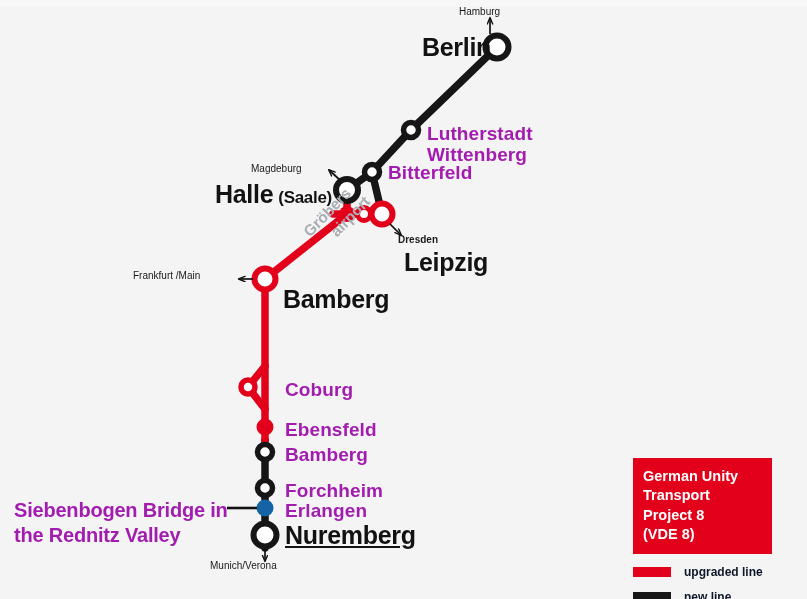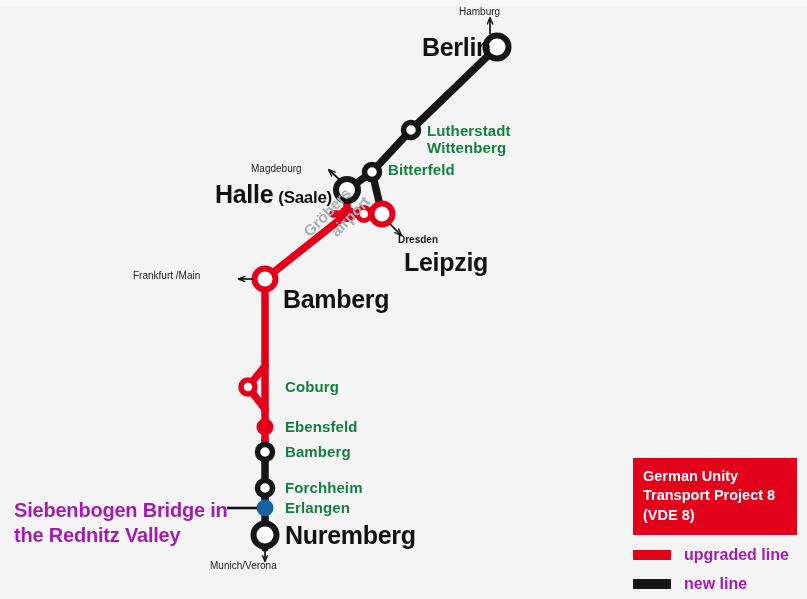--- a/index.html
+++ b/index.html
@@ -40,22 +40,22 @@
     letter-spacing: -0.3px;
   }
   .major .sub {
     font-size: 17px;
     font-weight: bold;
   }
 
   
   .minor {
     font-weight: bold;
-    font-size: 15px;
-    color: #15803d;
+    font-size: 19px;
+    color: #a21caf;
     letter-spacing: 0.1px;
   }
 
   
   .plain {
     font-weight: normal;
     font-size: 10px;
     color: #1a1a1a;
   }
 
@@ -76,21 +76,21 @@
     transform-origin: 0 0;
   }
 
   
   #legend {
     position: absolute;
     left: 633px;
     top: 458px;
   }
   #legend-title-box {
-    width: 164px;
+    width: 139px;
     background: #e2001a;
     color: #ffffff;
     font-weight: bold;
     font-size: 14.5px;
     line-height: 1.33;
     padding: 9px 10px 10px 10px;
     box-sizing: border-box;
   }
   .legend-row {
     display: flex;
@@ -100,22 +100,22 @@
   .legend-swatch {
     width: 38px;
     height: 10px;
     flex: 0 0 auto;
   }
   .legend-swatch.upgraded { background: #e2001a; }
   .legend-swatch.new { background: #161616; }
   .legend-text {
     margin-left: 13px;
     font-weight: bold;
-    font-size: 16px;
-    color: #a21caf;
+    font-size: 12px;
+    color: #0f172a;
   }
   .topband {
     position: absolute;
     left: 0; top: 0;
     width: 807px; height: 7px;
     background: #f7f7f7;
   }
 </style>
 </head>
 <body>
@@ -227,21 +227,21 @@
   <div class="lbl minor" style="left:285px; top:379px;">Coburg</div>
 
   <div class="lbl minor" style="left:285px; top:419px;">Ebensfeld</div>
 
   <div class="lbl minor" style="left:285px; top:444px;">Bamberg</div>
 
   <div class="lbl minor" style="left:285px; top:480px;">Forchheim</div>
 
   <div class="lbl minor" style="left:285px; top:500px;">Erlangen</div>
 
-  <div class="lbl major" style="left:285px; top:521px;">Nuremberg</div>
+  <div class="lbl major" style="left:285px; top:521px;text-decoration:underline;">Nuremberg</div>
 
   <div class="lbl plain" style="left:210px; top:560px;">Munich/Verona</div>
 
   <div class="lbl callout" style="left:14px; top:498px;">
     <div>Siebenbogen Bridge in</div>
     <div>the Rednitz Valley</div>
   </div>
 
   <div id="legend">
     <div id="legend-title-box">

